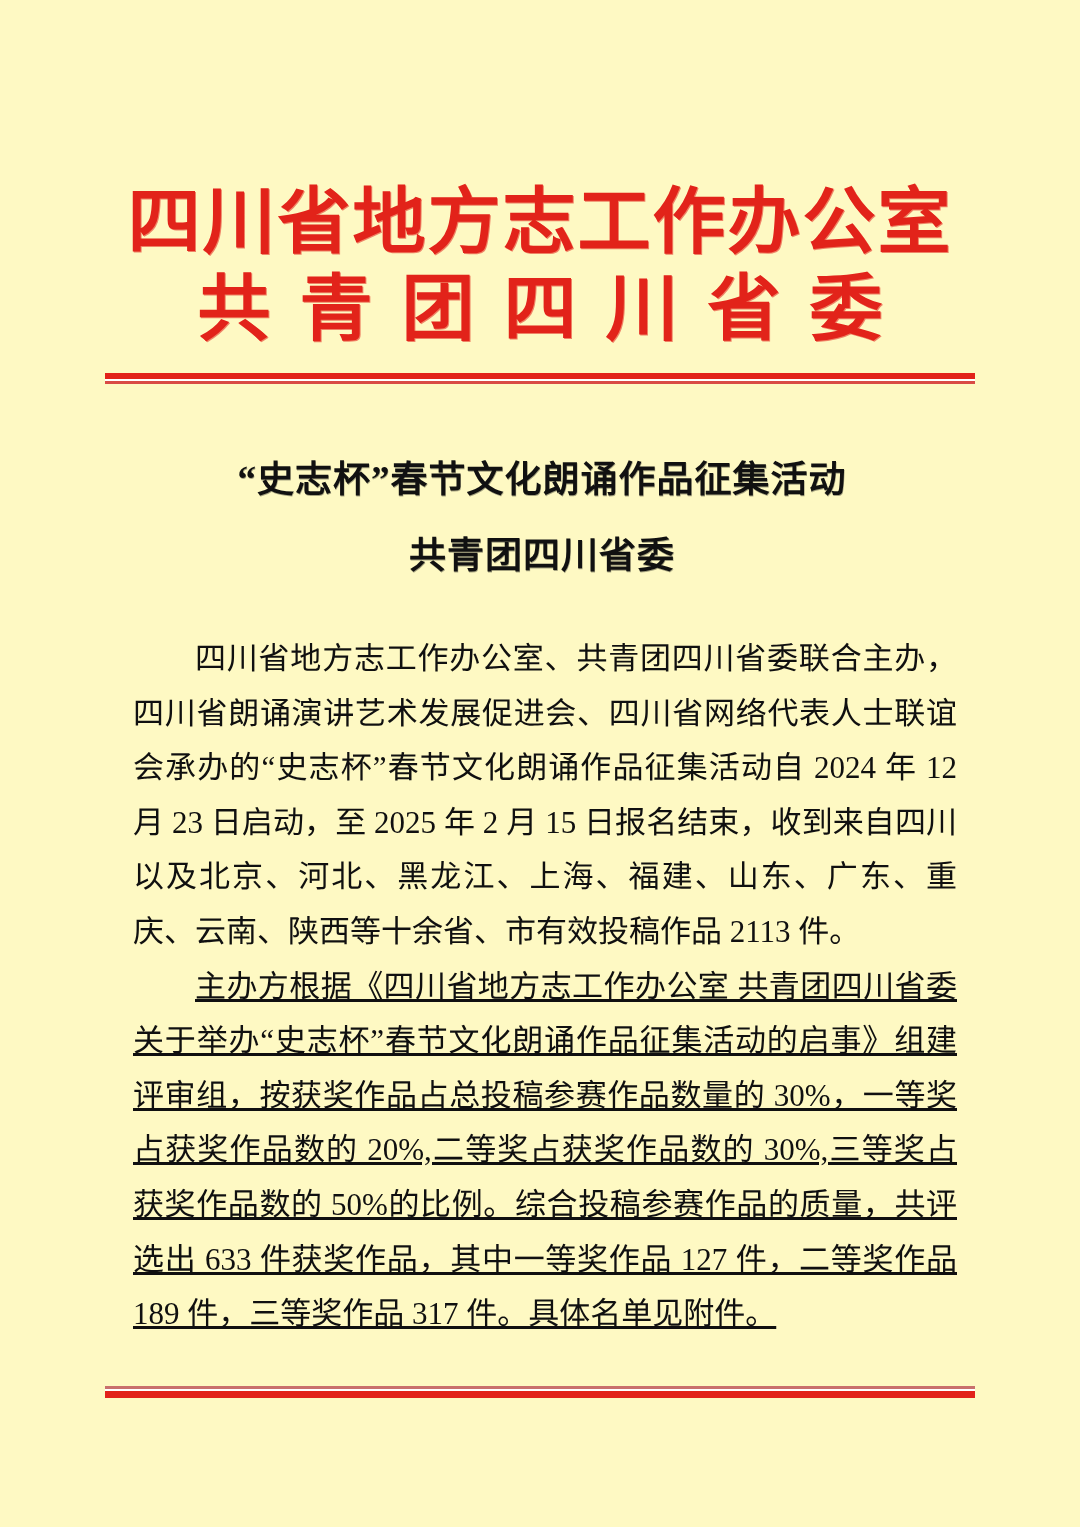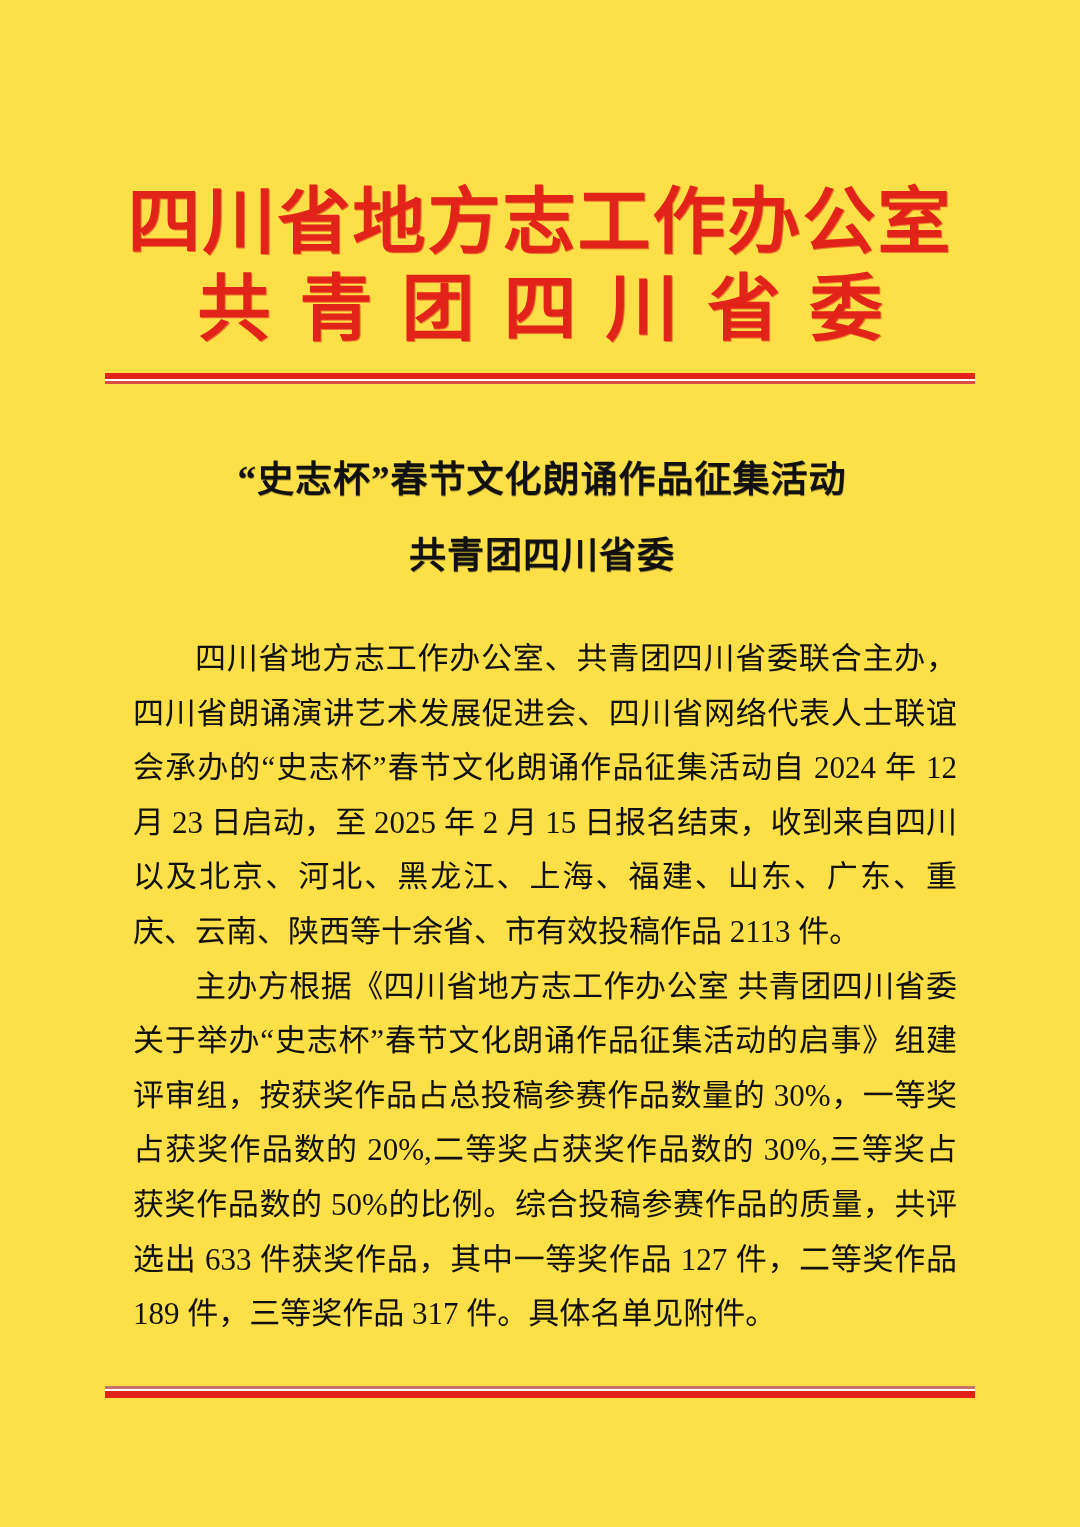--- a/index.html
+++ b/index.html
@@ -14,21 +14,21 @@
     position: relative;
     overflow: hidden;
     font-family: "Liberation Serif", "DejaVu Serif", serif;
     color: #000000;
     -webkit-font-smoothing: antialiased;
   }
 
   .page {
     position: absolute;
     inset: 0;
-    background: #fde047;
+    background: #fef9c3;
   }
 
   
   .letterhead {
     position: absolute;
     left: 0;
     right: 0;
     top: 186px;
     text-align: center;
     user-select: none;
@@ -143,20 +143,21 @@
     text-justify: inter-character;
   }
   .body-copy p {
     margin: 0 0 0 0;
     text-indent: 62px;
     text-align: justify;
     text-justify: inter-character;
   }
   .body-copy p + p {
     margin-top: 0;
+    text-decoration: underline;
   }
 </style>
 </head>
 <body>
 
 <div class="page">
 
   <div class="letterhead">
     <div class="lh-line lh-line-1">四川省地方志工作办公室</div>
     <div class="lh-line lh-line-2">共青团四川省委</div>

